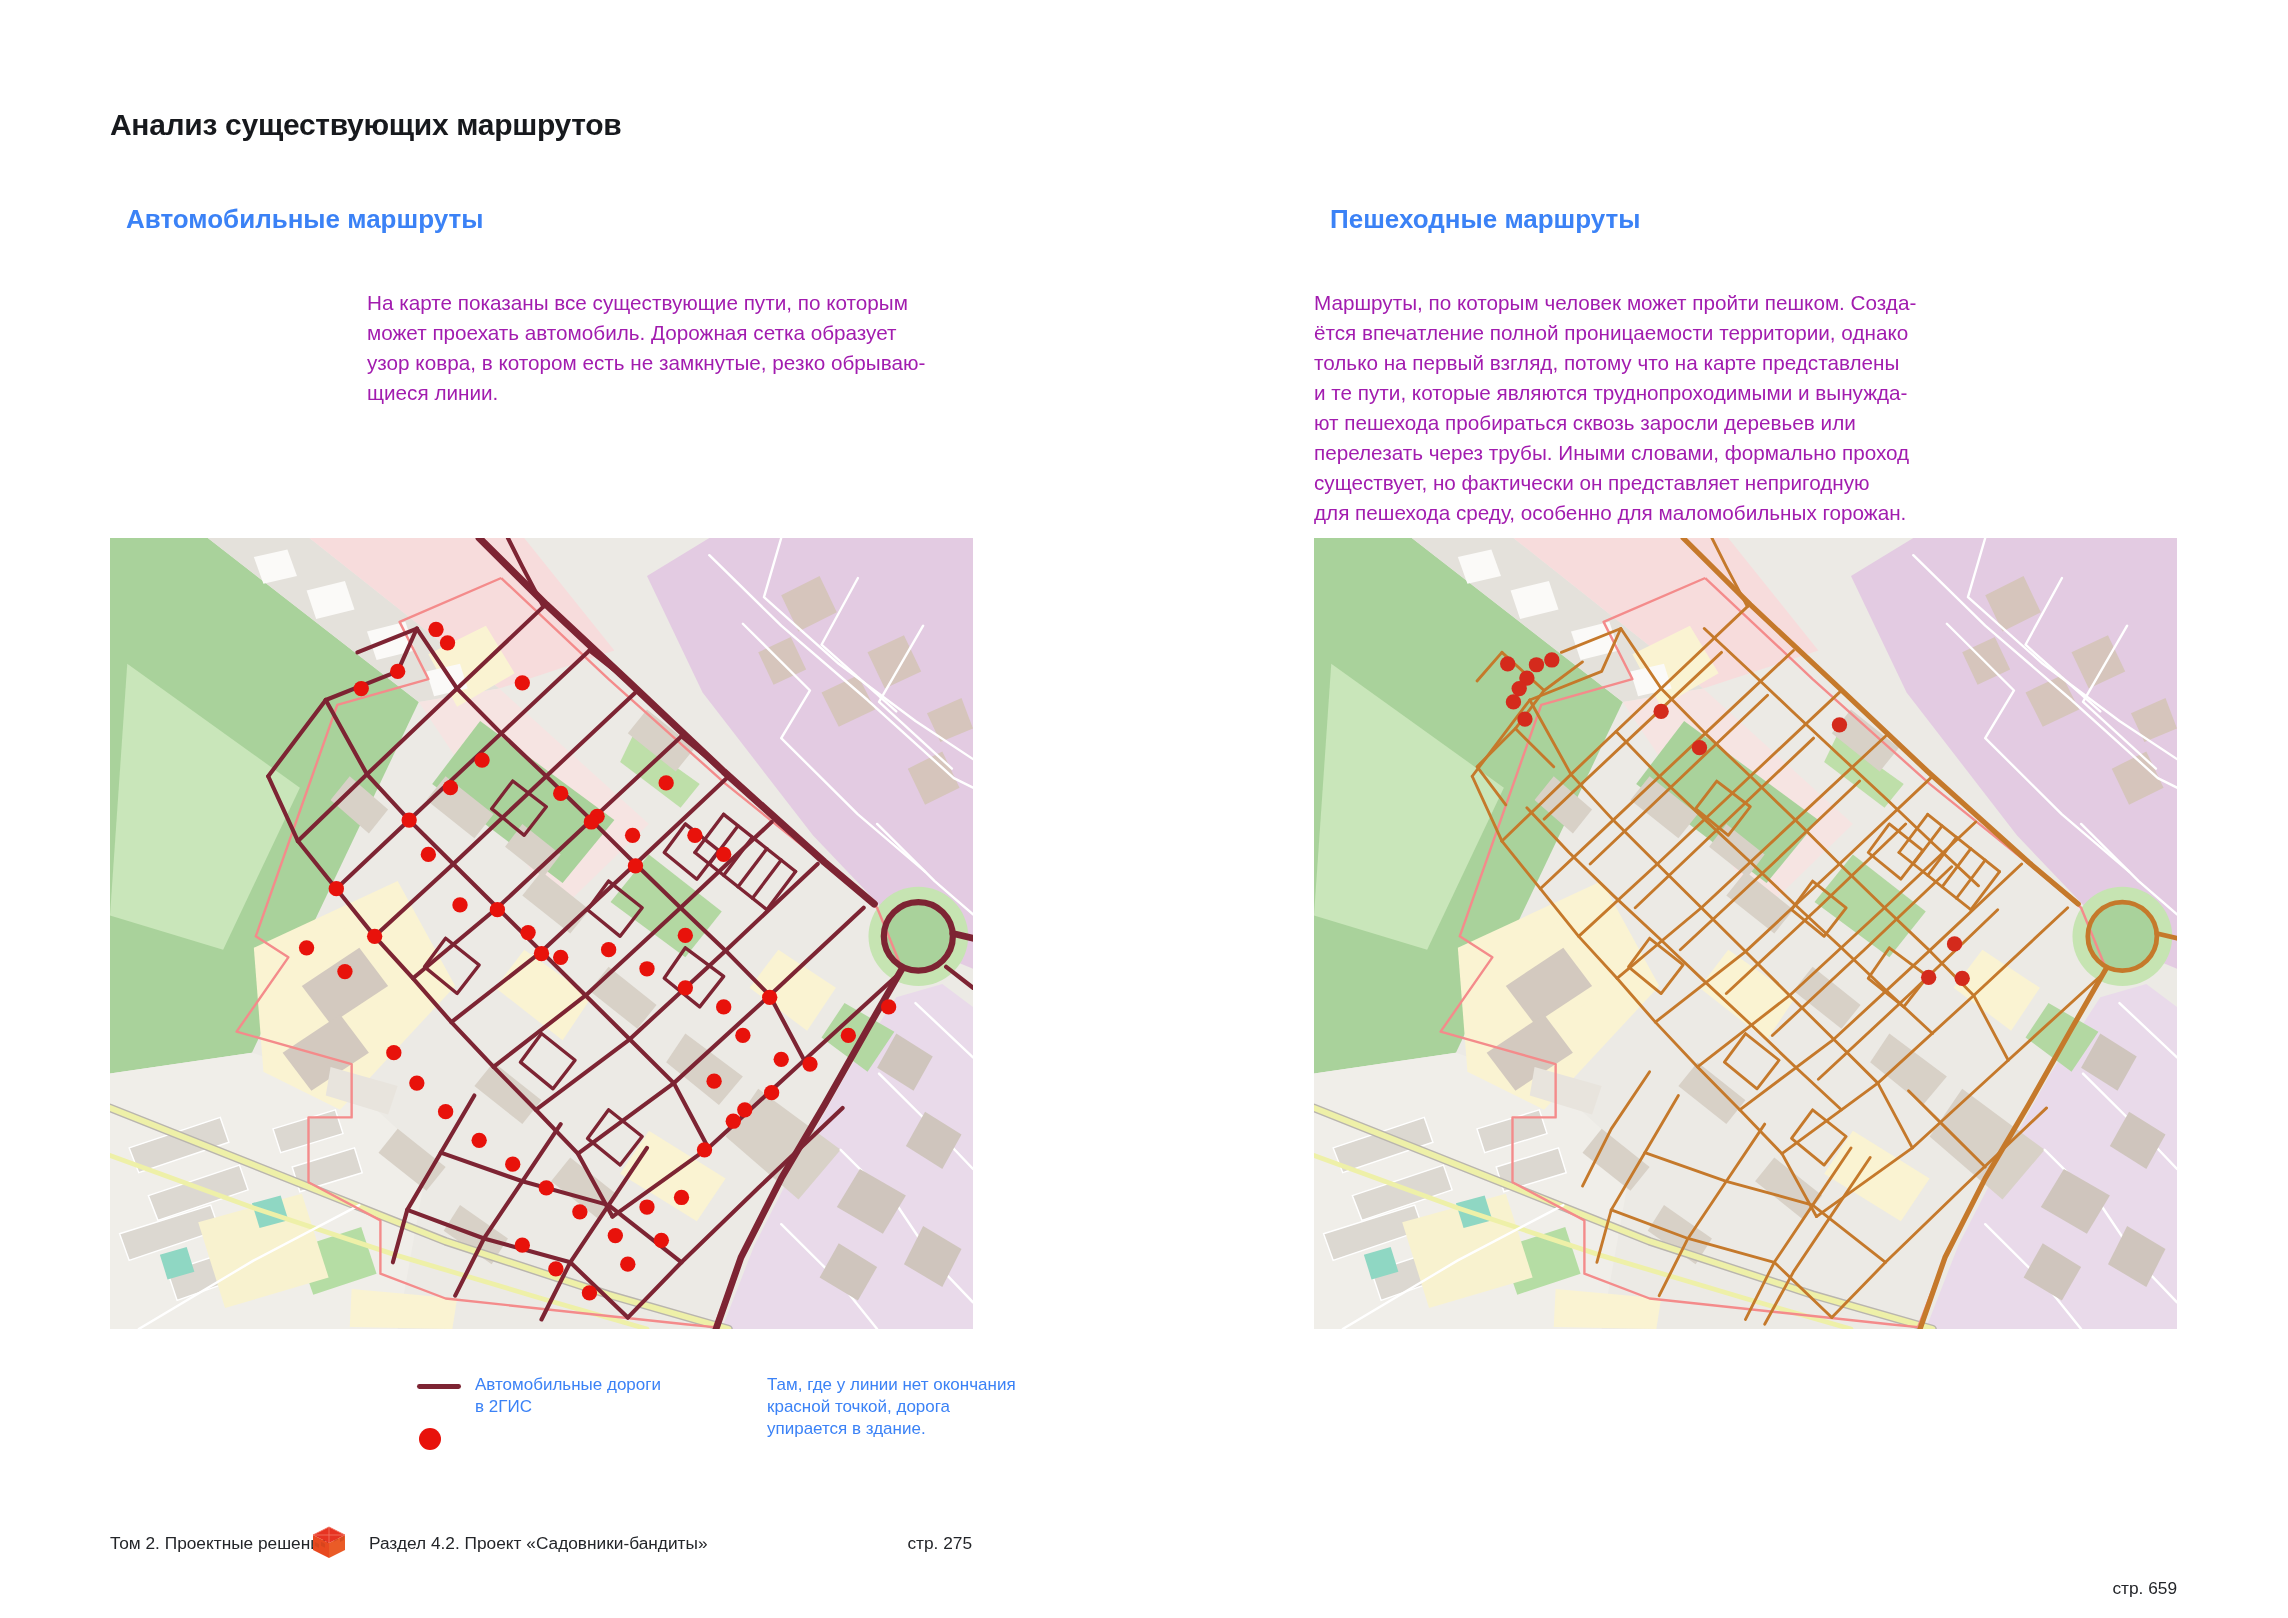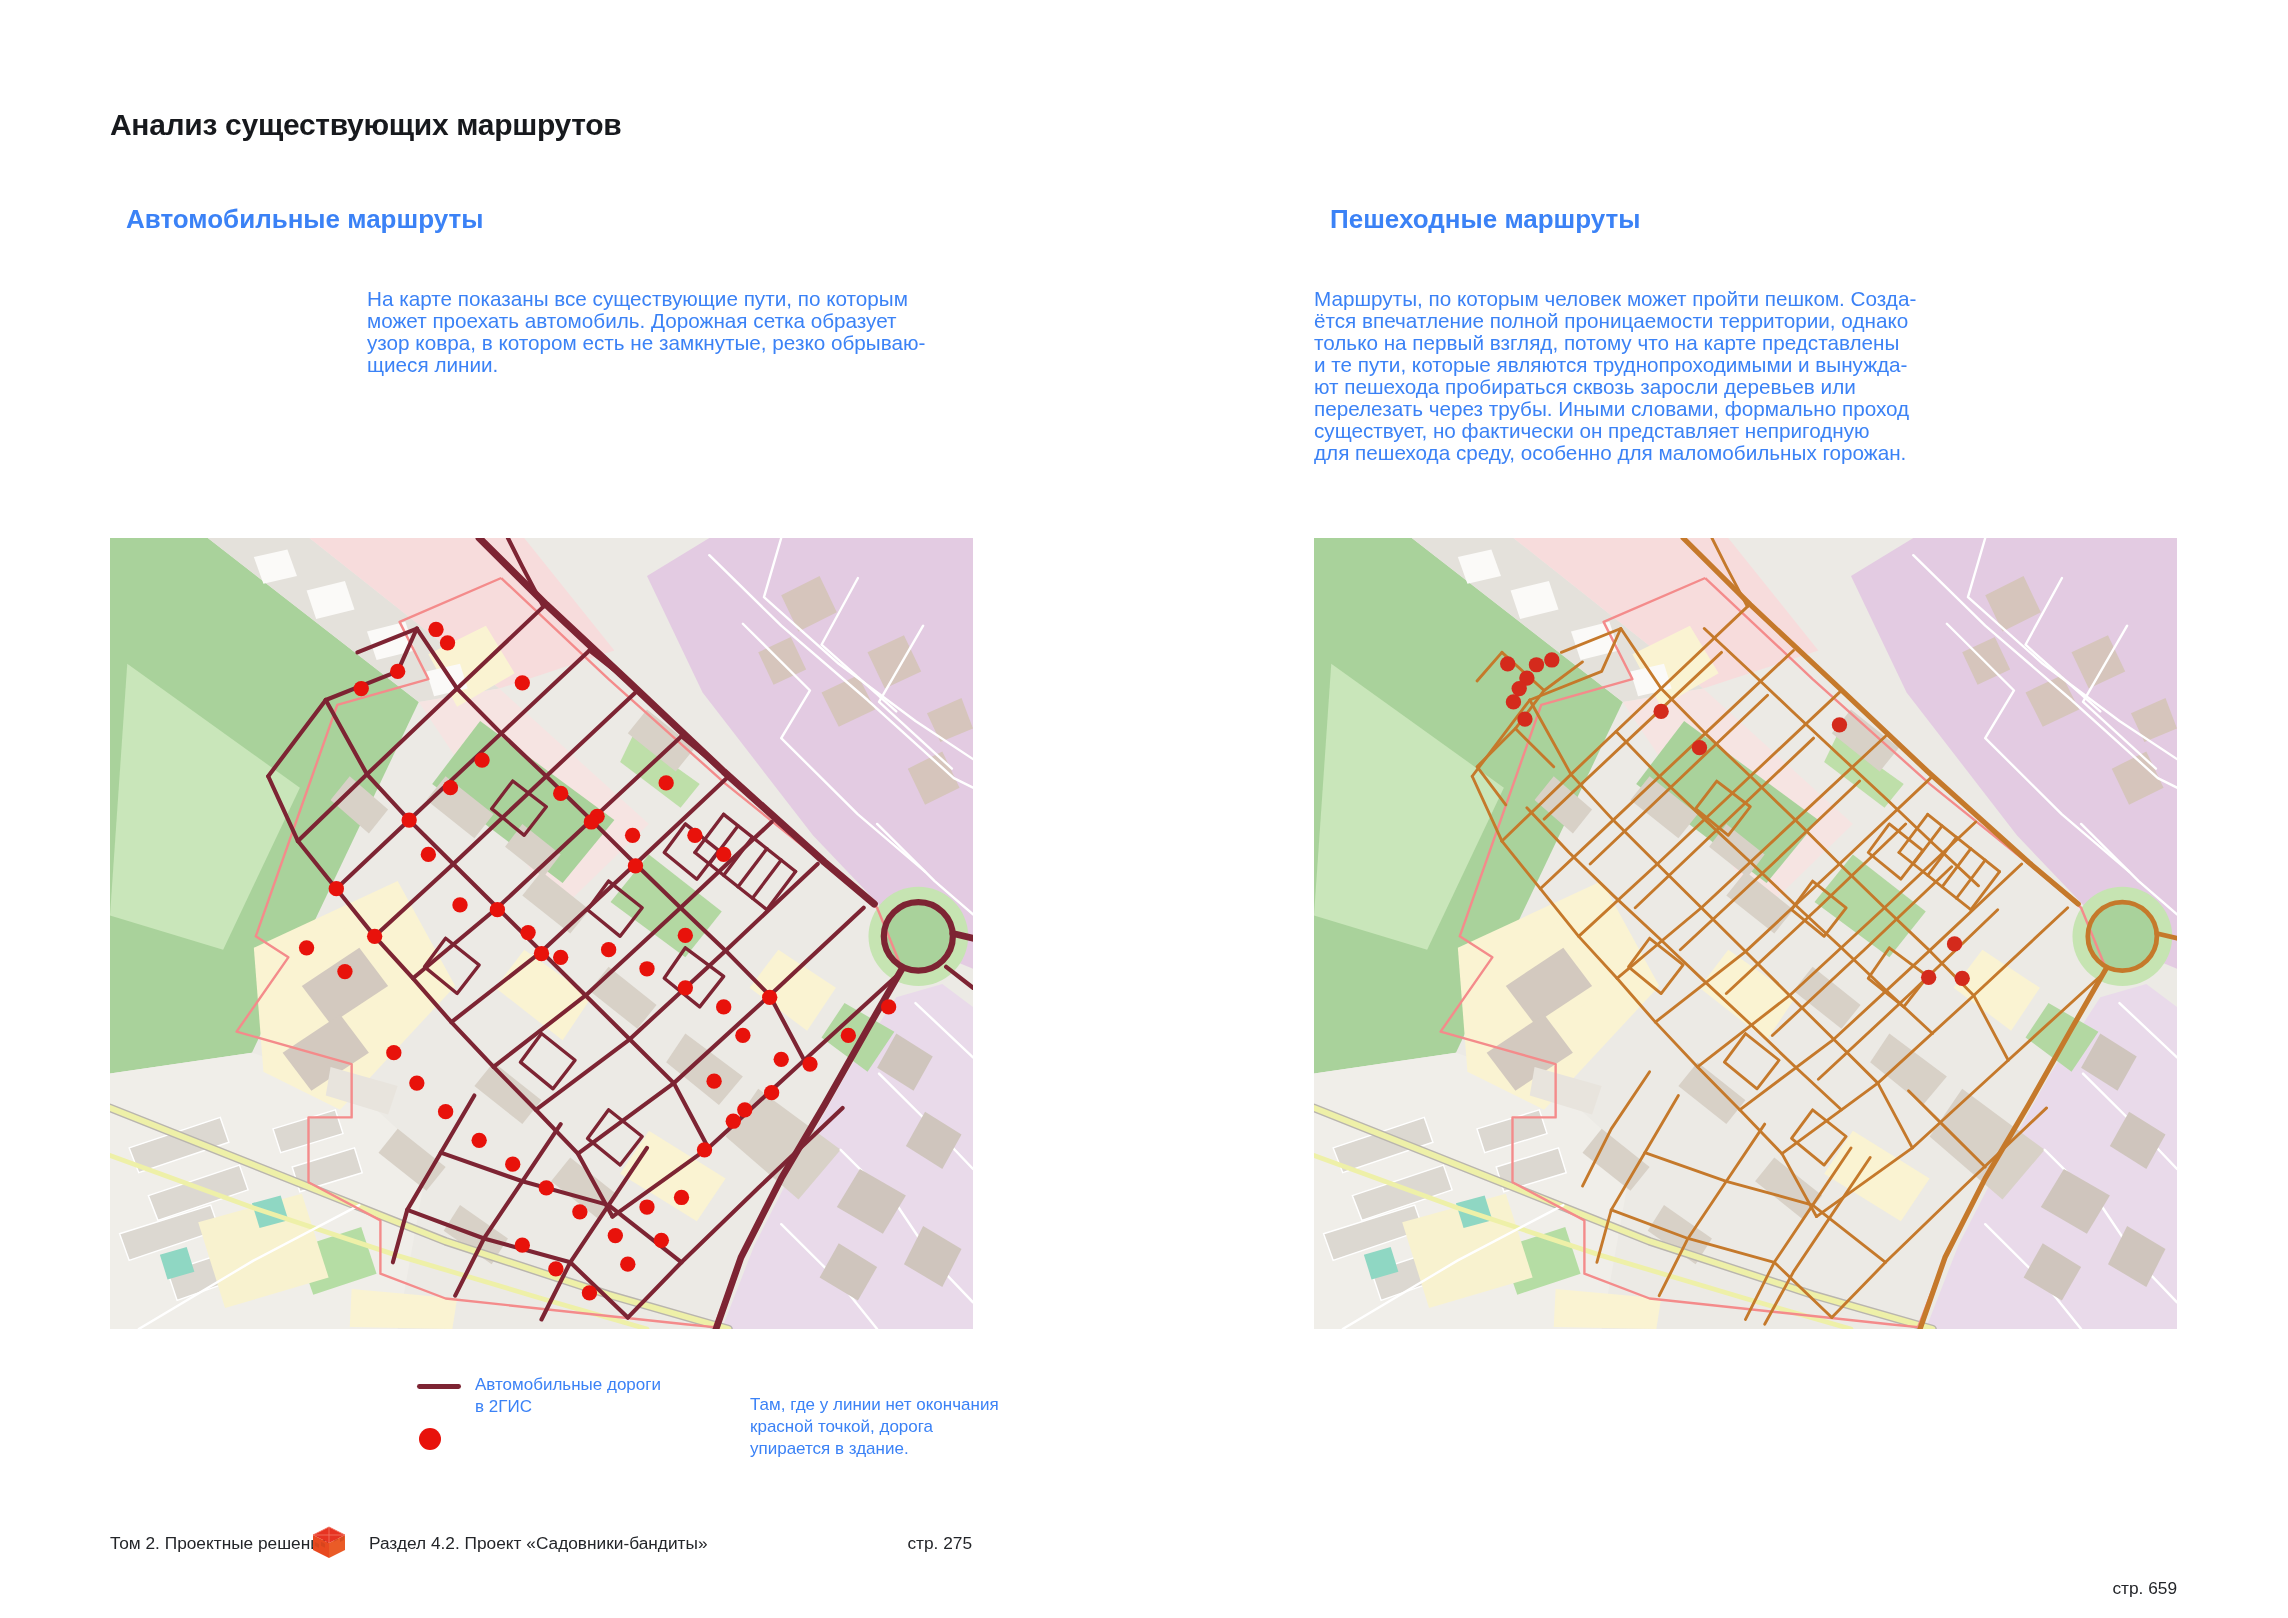--- a/index.html
+++ b/index.html
@@ -1,21 +1,21 @@
 <!DOCTYPE html>
 <html><head>
 <meta charset="utf-8">
 <style>
   html,body{margin:0;padding:0;background:#fff;}
   .page{position:relative;width:2288px;height:1619px;background:#ffffff;overflow:hidden;
         font-family:"Liberation Sans","DejaVu Sans",sans-serif;color:#1e2025;border-radius:19px;}
   .abs{position:absolute;}
   h1.title{left:110px;top:108px;font-size:30px;font-weight:900;letter-spacing:-0.3px;margin:0;color:#17191d;}
   h2.subhead{font-size:26px;font-weight:800;margin:16px;color:#3b82f6;}
-  .para{font-size:20.7px;line-height:22px;white-space:pre-line;color:#3b82f6;}
+  .para{font-size:20.7px;line-height:30px;white-space:pre-line;color:#a21caf;}
   .map-frame{background:#eceae5;}
   .map-frame svg{display:block;width:100%;height:100%;}
   .legend-label{font-size:17px;line-height:22px;white-space:pre-line;color:#3b82f6;}
   .legend-line{width:44px;height:4.8px;border-radius:2.4px;background:#7d2433;}
   .legend-dot{width:22px;height:22px;border-radius:50%;background:#e8120b;}
   .footer-text{font-size:17.3px;color:#232529;}
   .pg-right{text-align:right;}
 </style>
 </head>
 <body>
@@ -378,21 +378,21 @@
         <circle cx="668" cy="426" r="8" fill="#d42a1c"></circle>
         <circle cx="641" cy="461" r="8" fill="#d42a1c"></circle>
         <circle cx="676" cy="462" r="8" fill="#d42a1c"></circle>
       </svg>
   </div>
 
   <div class="abs legend-line" style="left:417px;top:1384px;"></div>
   <div class="abs legend-label" style="left:475px;top:1374px;">Автомобильные дороги
 в 2ГИС</div>
   <div class="abs legend-dot" style="left:419px;top:1428px;"></div>
-  <div class="abs legend-label" style="left:750px;top:1374px;margin-top:20px;">Там, где у линии нет окончания
+  <div class="abs legend-label" style="left:767px;top:1374px;">Там, где у линии нет окончания
 красной точкой, дорога
 упирается в здание.</div>
 
   <div class="abs footer-text" style="left:110px;top:1533px;">Том 2. Проектные решения</div>
   <div class="abs" style="left:309px;top:1522px;width:40px;height:42px;">
     <svg viewBox="0 0 40 42" width="40" height="42">
       <polygon points="20,21 36,13 36,28 20,36" fill="#ea5b27"></polygon>
       <polygon points="20,21 4,13 4,28 20,36" fill="#e8491f"></polygon>
       <g fill="#c9431c" opacity="0.55">
         <rect x="6" y="17" width="4" height="4" transform="skewY(26)"></rect>

